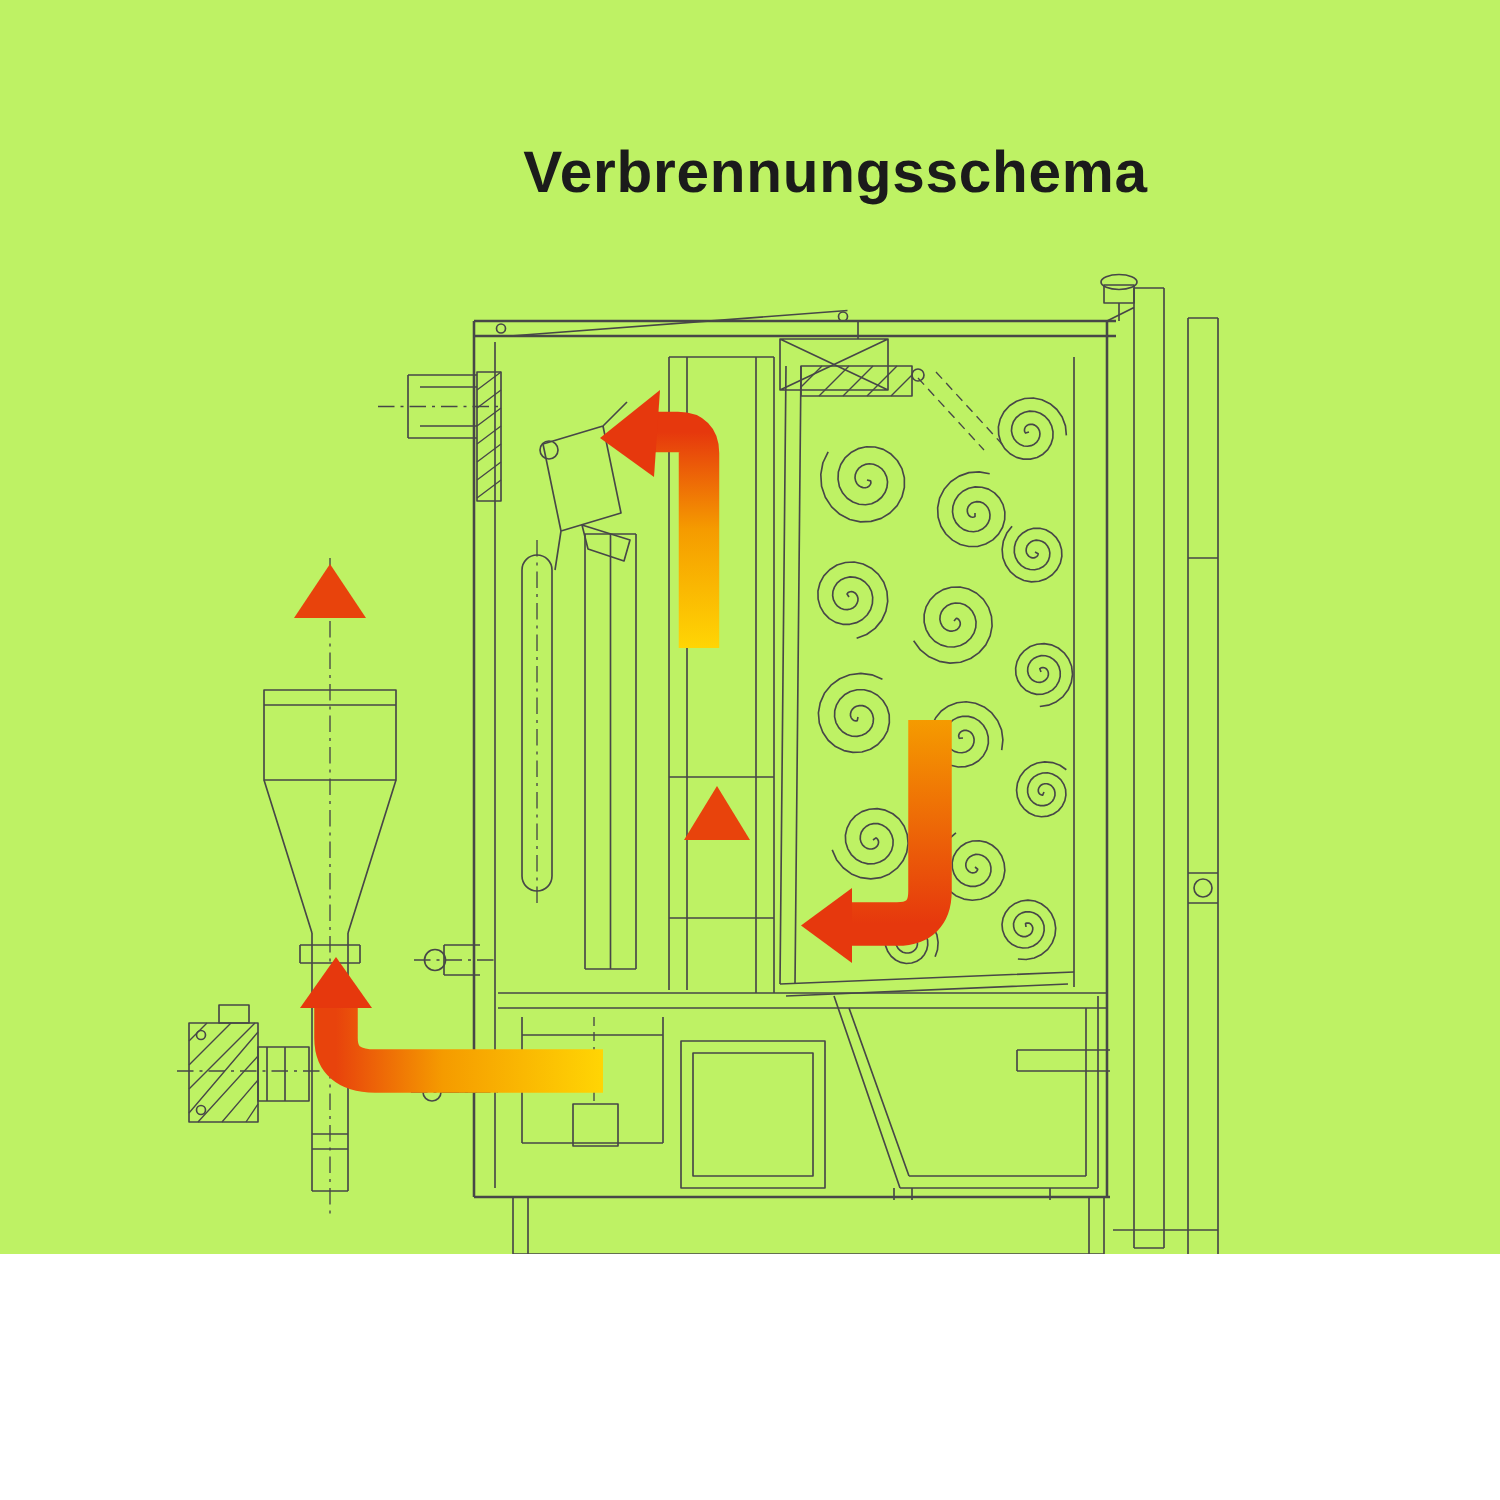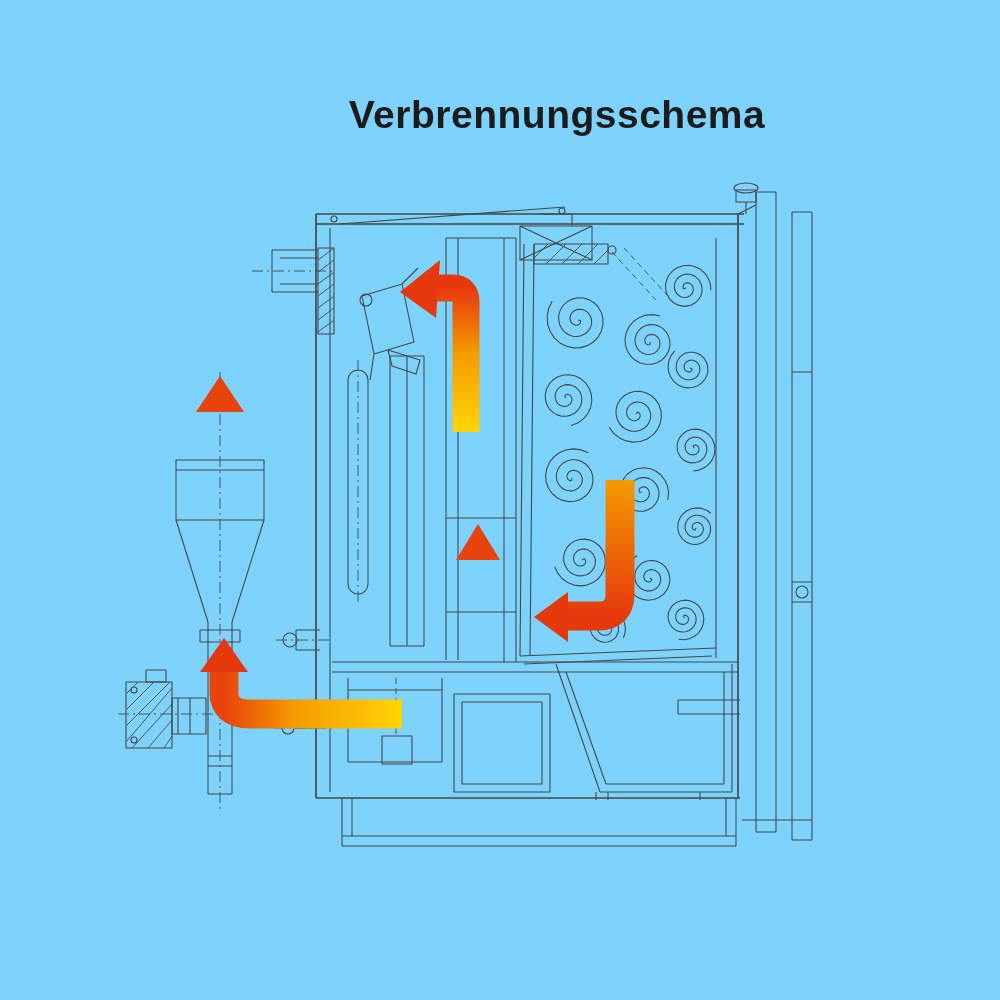--- a/index.html
+++ b/index.html
@@ -1,16 +1,16 @@
 <!DOCTYPE html>
 <html><head>
 <meta charset="utf-8">
 <style>
   html,body{margin:0;padding:0;background:#ffffff;}
-  .page{position:relative;width:1000px;height:1000px;background:#7dd3fc;overflow:hidden;
+  .page{position:relative;width:1000px;height:836px;background:#bef264;overflow:hidden;
         font-family:"Liberation Sans", sans-serif;}
   svg.diagram{position:absolute;left:0;top:0;width:1000px;height:1000px;display:block;}
   .drawing{stroke:#474747;fill:none;stroke-width:1.1;stroke-linejoin:round;stroke-linecap:butt;}
   .thick{stroke-width:1.7;}
   .thin{stroke-width:0.9;}
   .cl{stroke-dasharray:11 4 2 4;stroke-width:0.9;}
   .dsh{stroke-dasharray:6 4;stroke-width:0.9;}
   text.title{font-family:"Liberation Sans", sans-serif;font-weight:bold;font-size:39px;letter-spacing:0.5px;}
 </style>
 </head>

